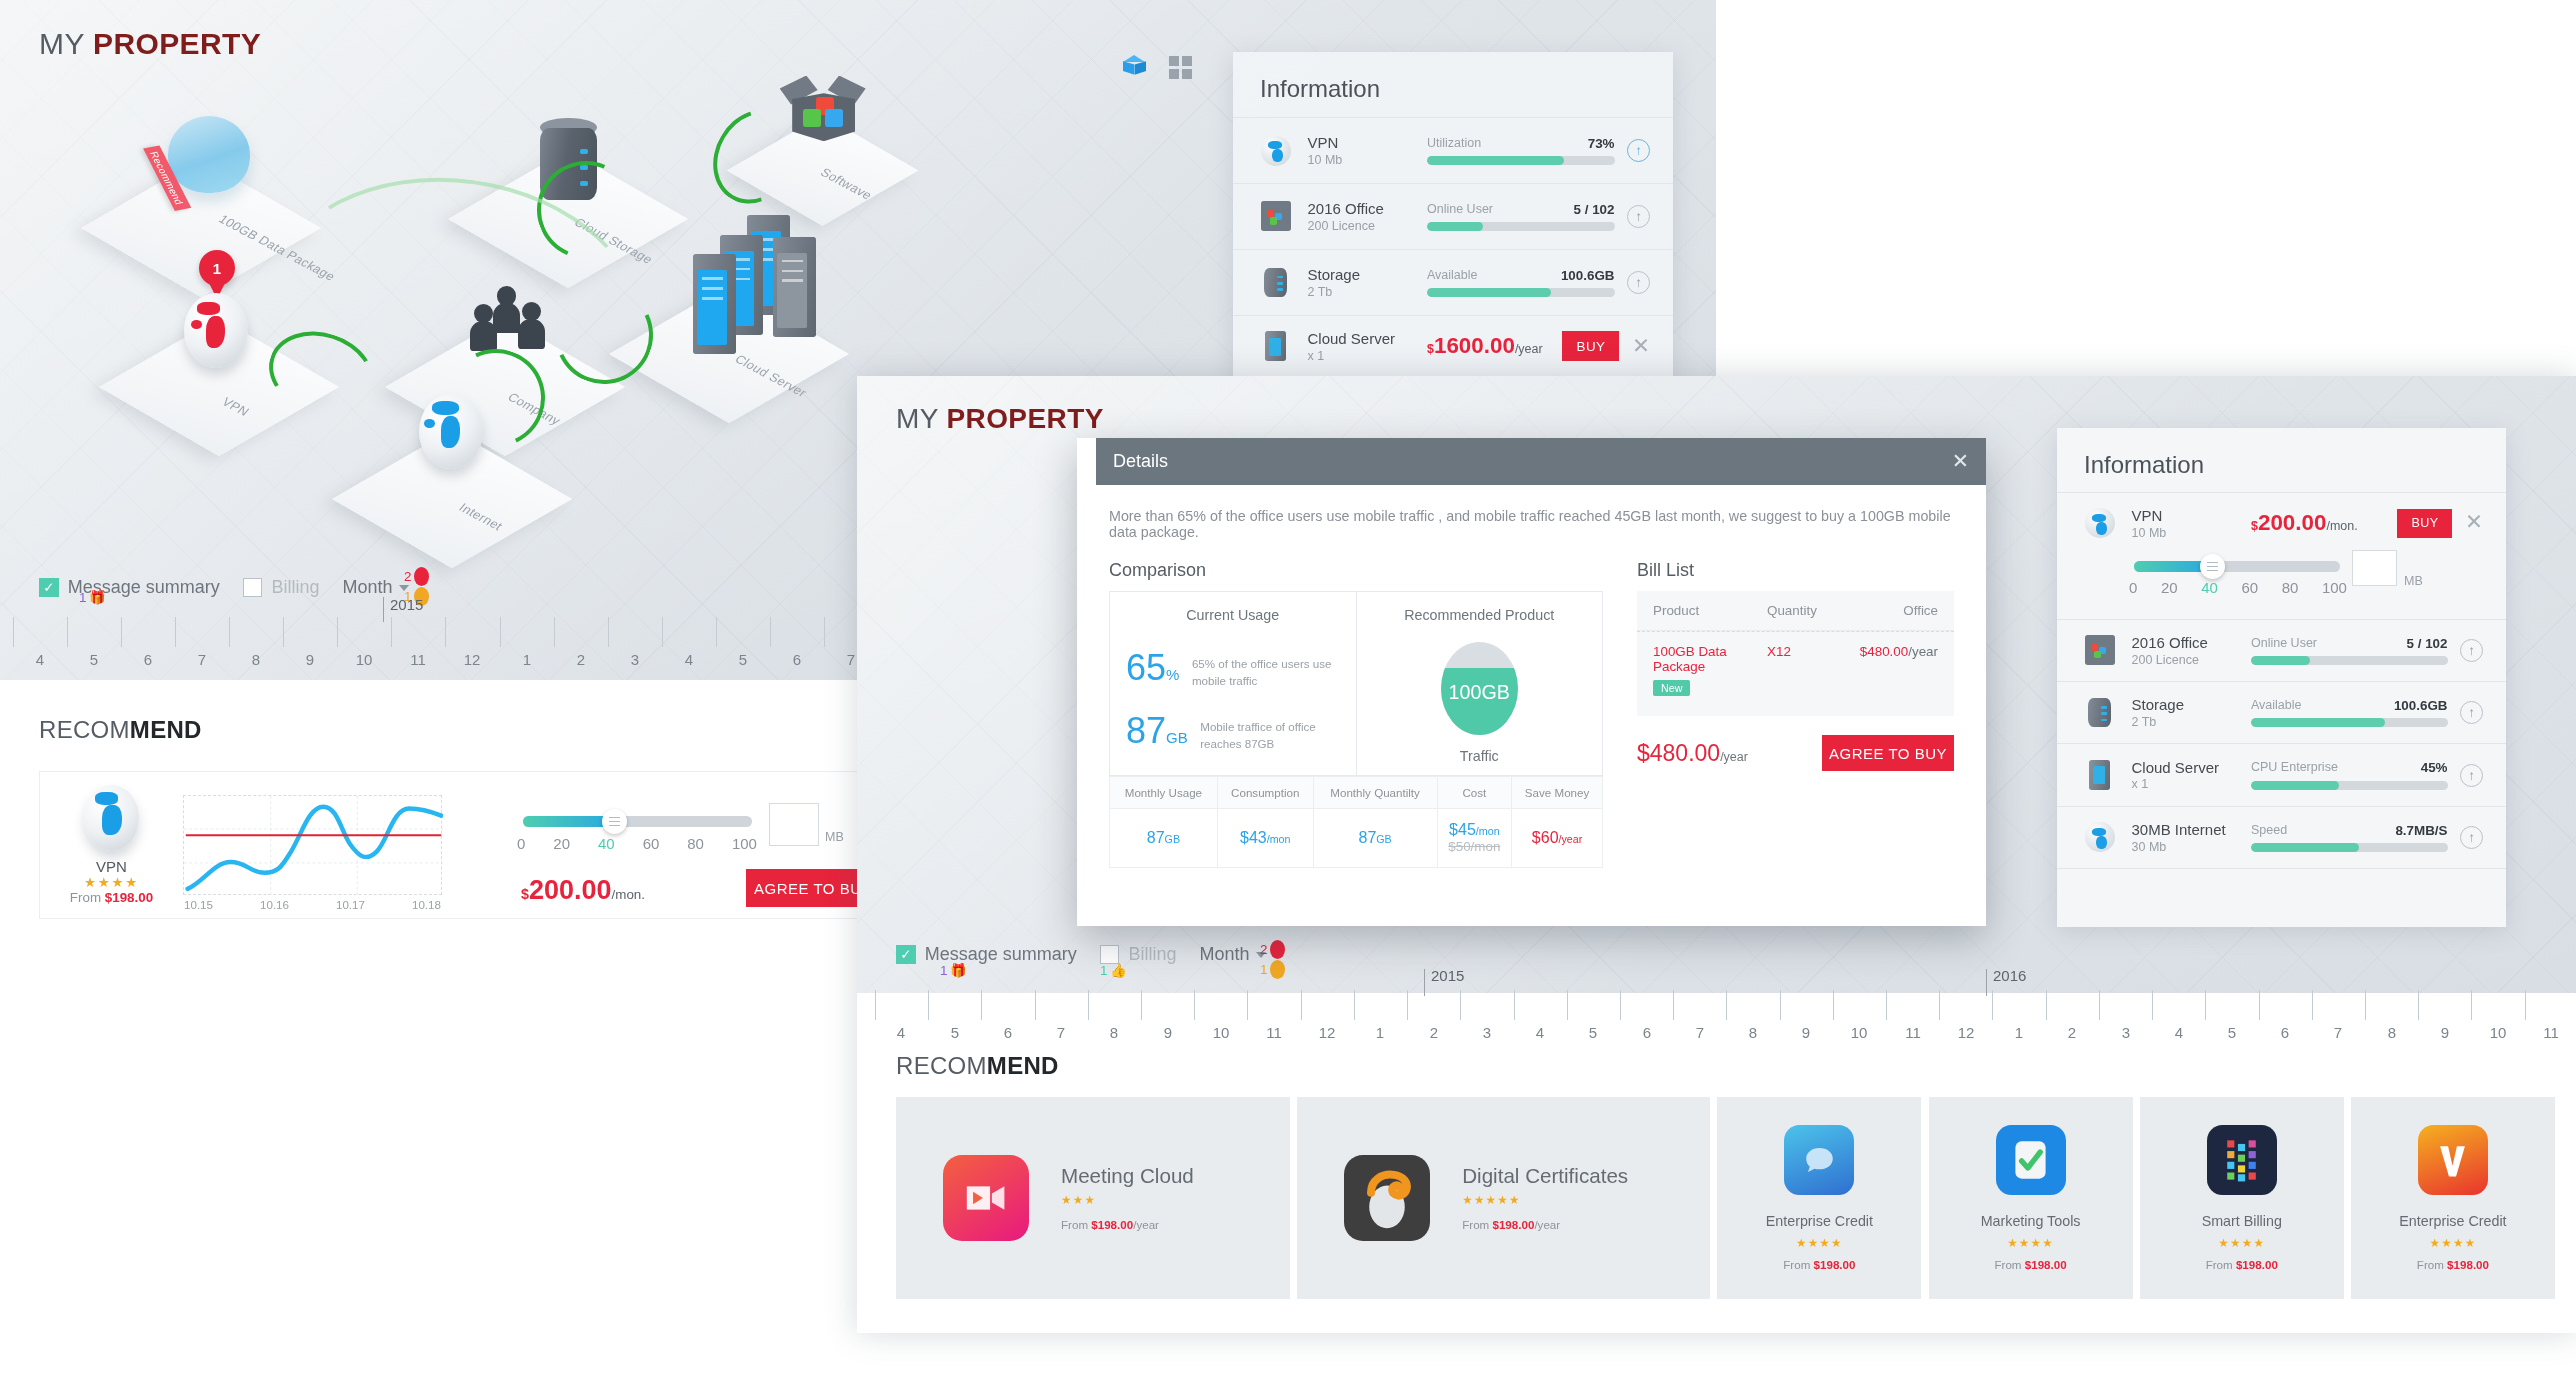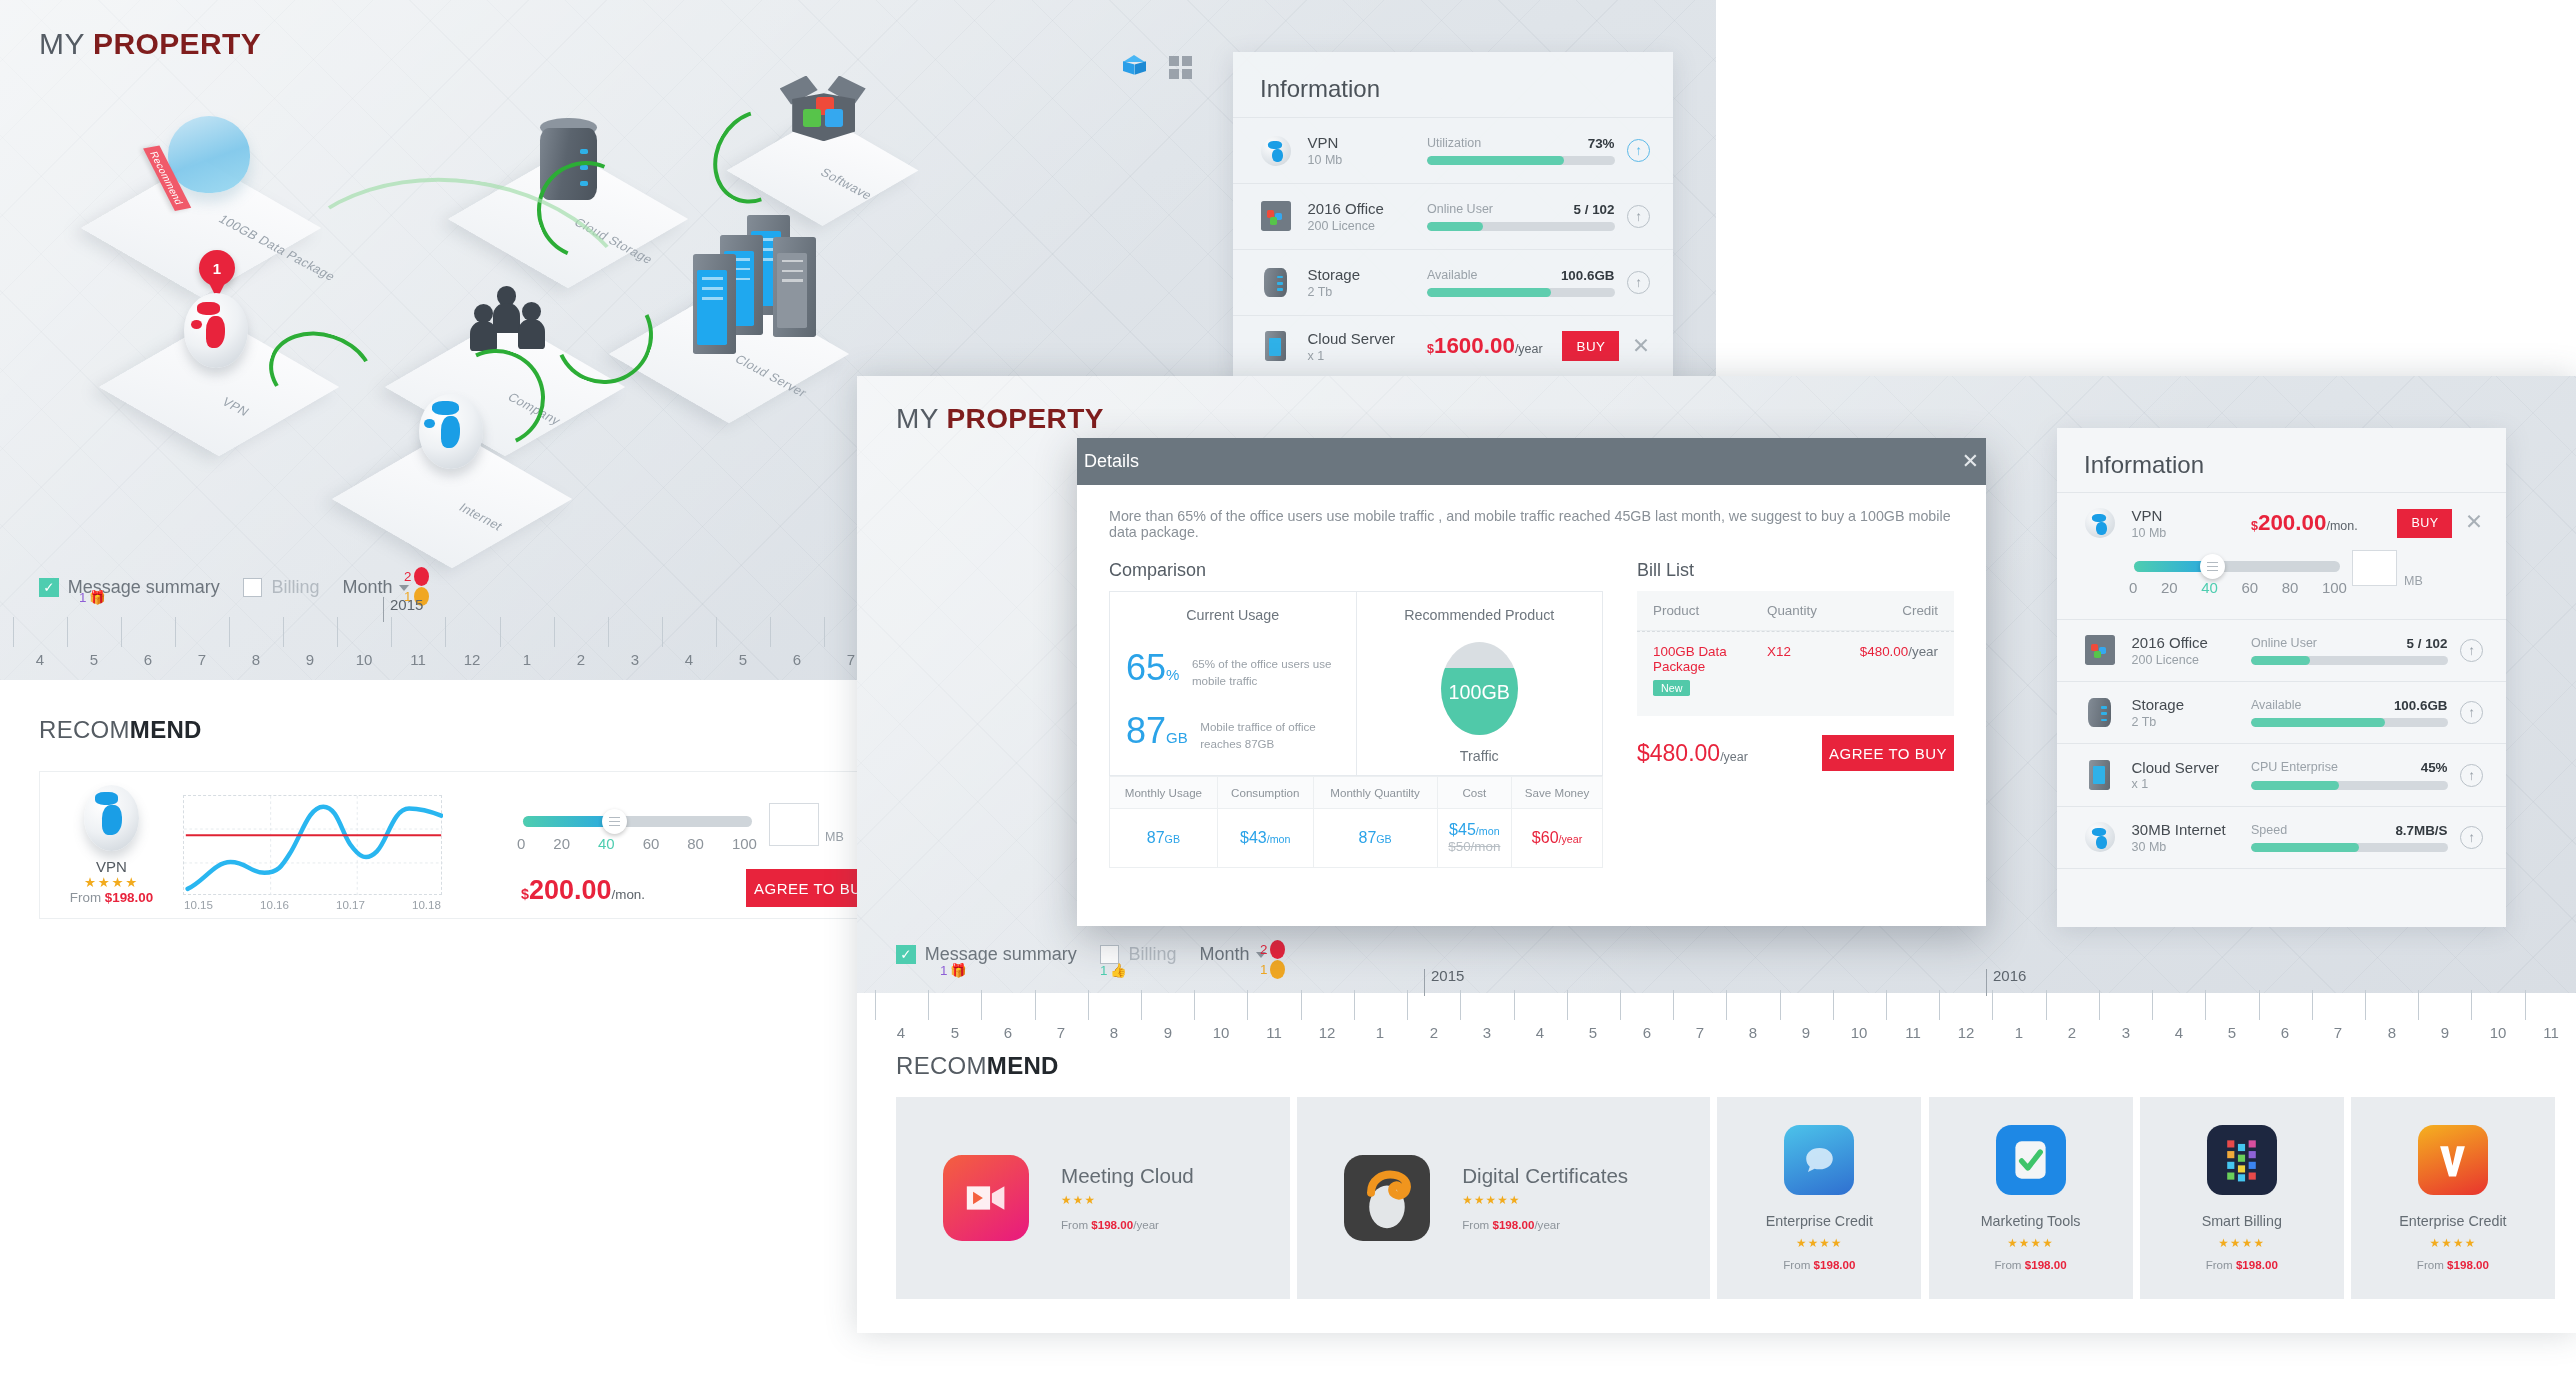--- a/index.html
+++ b/index.html
@@ -143,21 +143,21 @@
   .mi-srv i { position:absolute; left:4.5px; top:6.3px; width:11.6px;height:18px; background:#2fb1e8; border-radius:0.9px;}
 
   
   #win2 { position:absolute; left:857px; top:376px; width:1719px; height:957px; overflow:hidden;
           background:#e6eaee; box-shadow:0 0 30px rgba(70,80,92,.22); }
   #win2 .iso-bg { height:617px; }
   #win2-white { position:absolute; left:0; top:617px; width:1719px; height:340px; background:#fff; }
 
   
   #modal { position:absolute; left:1077px; top:438px; width:909px; height:488px; background:#fff; box-shadow:0 12.5px 39px rgba(40,50,62,.3); }
-  .m-head { height:47px; background:#6b767f; display:flex; align-items:center; justify-content:space-between; padding:0 7px; }
+  .m-head { height:47px; background:#6b767f; display:flex; align-items:center; justify-content:space-between; padding:0 17px;margin-left:19px; }
   .m-title { color:#fff; font-size:18px; font-weight:300; }
   .m-x { color:#e4e8eb; font-size:20.6px; cursor:pointer; line-height:1; }
   .m-body { padding:23px 32px 0 32px; }
   .m-intro { font-size:14.3px; color:#8a9198; }
   .sec-h { font-size:18px; color:#555d65; font-weight:300; margin:19.7px 0 10.7px 0; }
   .cmp { border:0.9px solid #e6eaee; display:flex; }
   .cmp-col { flex:1; padding:14.3px 0 10.7px 0; }
   .cmp-col + .cmp-col { border-left:0.9px solid #e6eaee; }
   .cmp-hd { text-align:center; font-size:14.3px; color:#6d757d; }
   .statline { display:flex; align-items:flex-start; gap:12.5px; padding:0 16px; }
@@ -968,21 +968,21 @@
               </tbody>
           </table>
         </div>
 
         <div style="flex:1;">
           <div class="sec-h">Bill List</div>
           <div class="bill">
             <div class="bill-hd">
               <span class="c1">Product</span>
               <span class="c2">Quantity</span>
-              <span class="c3">Credit</span>
+              <span class="c3">Office</span>
             </div>
             <div class="bill-r dash" style="padding-bottom:19.7px;">
               <span class="c1">
                 <span style="color:#e8233c; display:block;">100GB Data Package</span>
                 <span class="badge-new">New</span>
               </span>
               <span class="c2" style="color:#e8233c;">X12</span>
               <span class="c3"><span style="color:#e8233c;">$480.00</span><span style="color:#6d757d;">/year</span></span>
             </div>
           </div>

